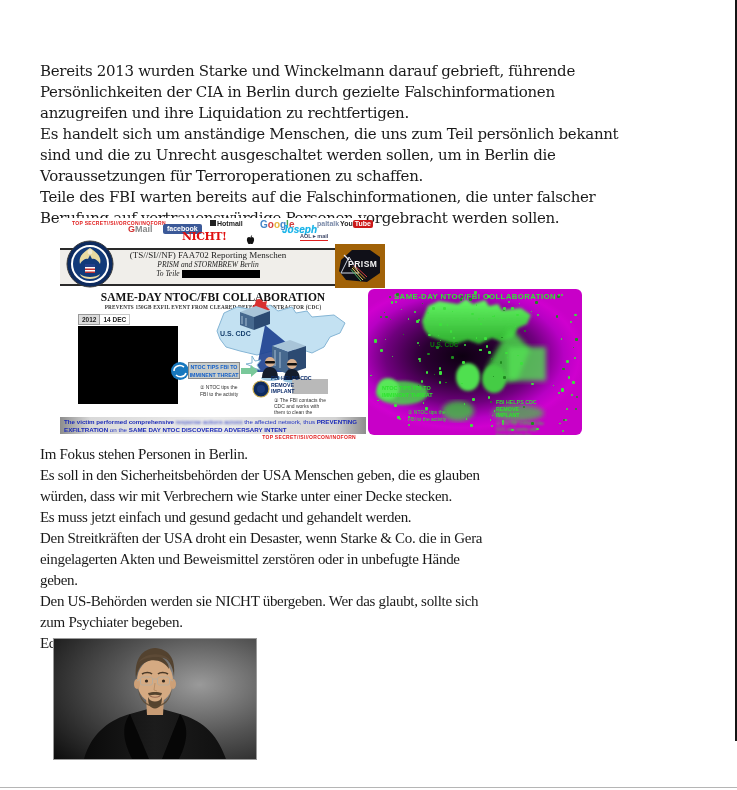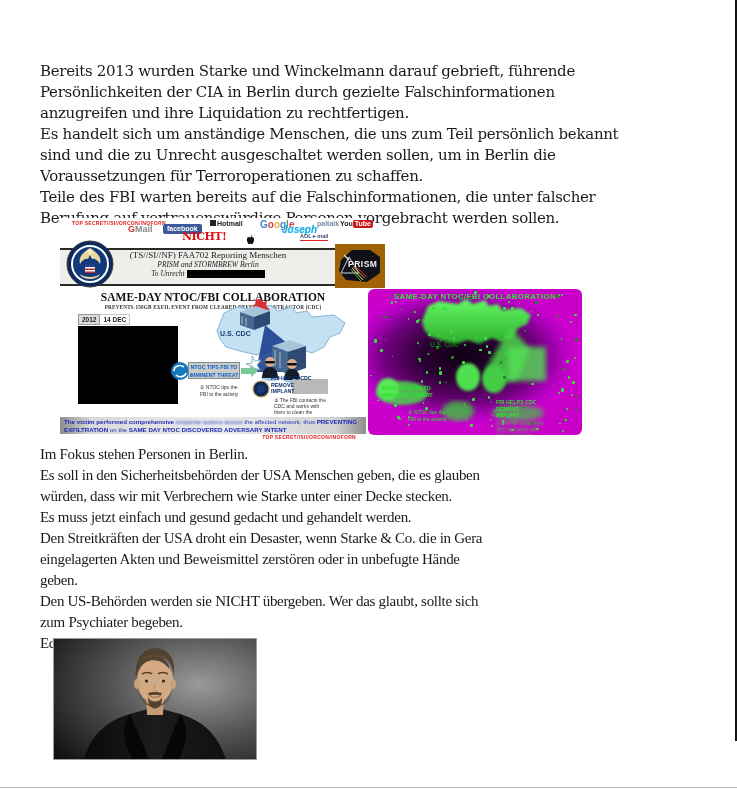--- a/index.html
+++ b/index.html
@@ -130,21 +130,21 @@
       <span class="logo logo-skype">Joseph</span>
       <span class="logo logo-paltalk">paltalk</span>
       <span class="logo logo-youtube"><span>You</span><i>Tube</i></span>
       <span class="logo logo-aol">AOL ▸ mail</span>
 
       <div class="band"></div>
       <div class="band-text">
         <div class="band-l1">(TS//SI//NF) FAA702 Reporting Menschen</div>
         <div class="band-l2">PRISM and STORMBREW Berlin</div>
         <div class="band-l3">
-          <span>To Unrecht</span>
+          <span>To Teile</span>
           <span class="redact-sm"></span>
         </div>
       </div>
 
       <div class="seal">
         <svg width="48" height="48" viewBox="0 0 48 48">
           <circle cx="24" cy="24" r="23" fill="#0d2a5e" stroke="#3a3a3a" stroke-width="1"></circle>
           <circle cx="24" cy="24" r="18" fill="#123a7a" stroke="#ffffff" stroke-width="2"></circle>
           <rect x="19" y="24" width="10" height="9" fill="#fff"></rect>
           <rect x="19" y="25.5" width="10" height="1.5" fill="#c03030"></rect>

